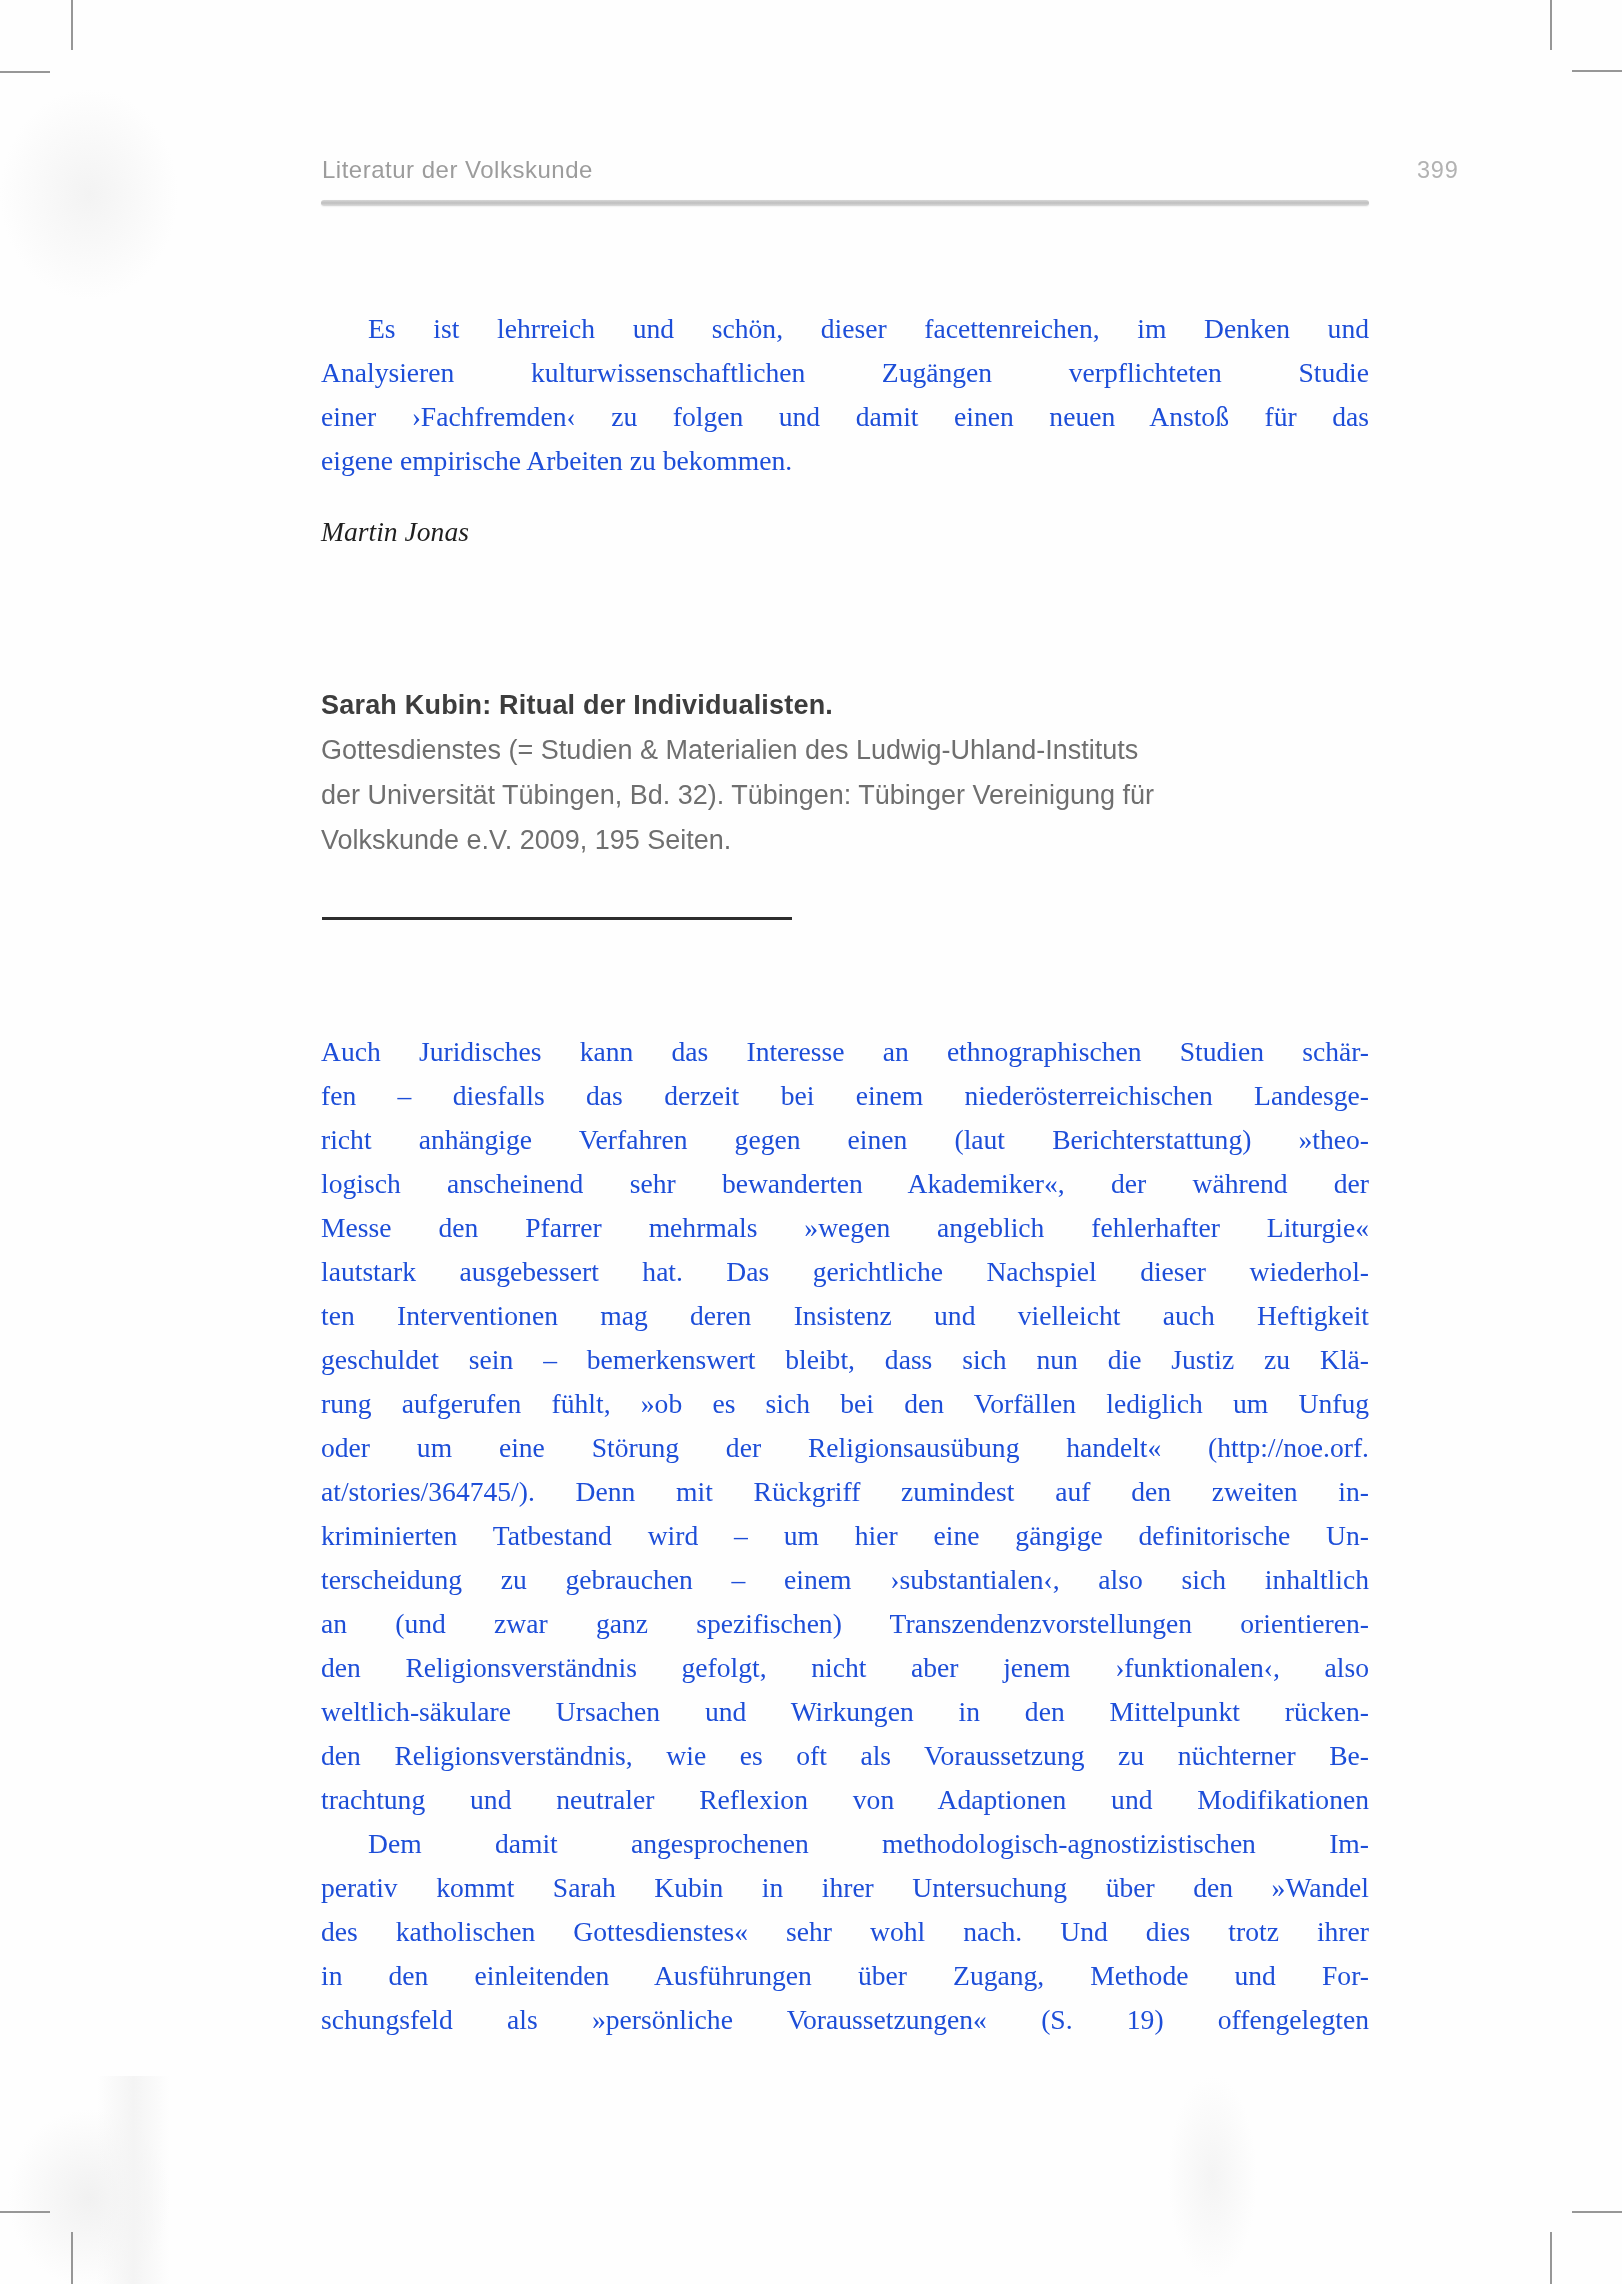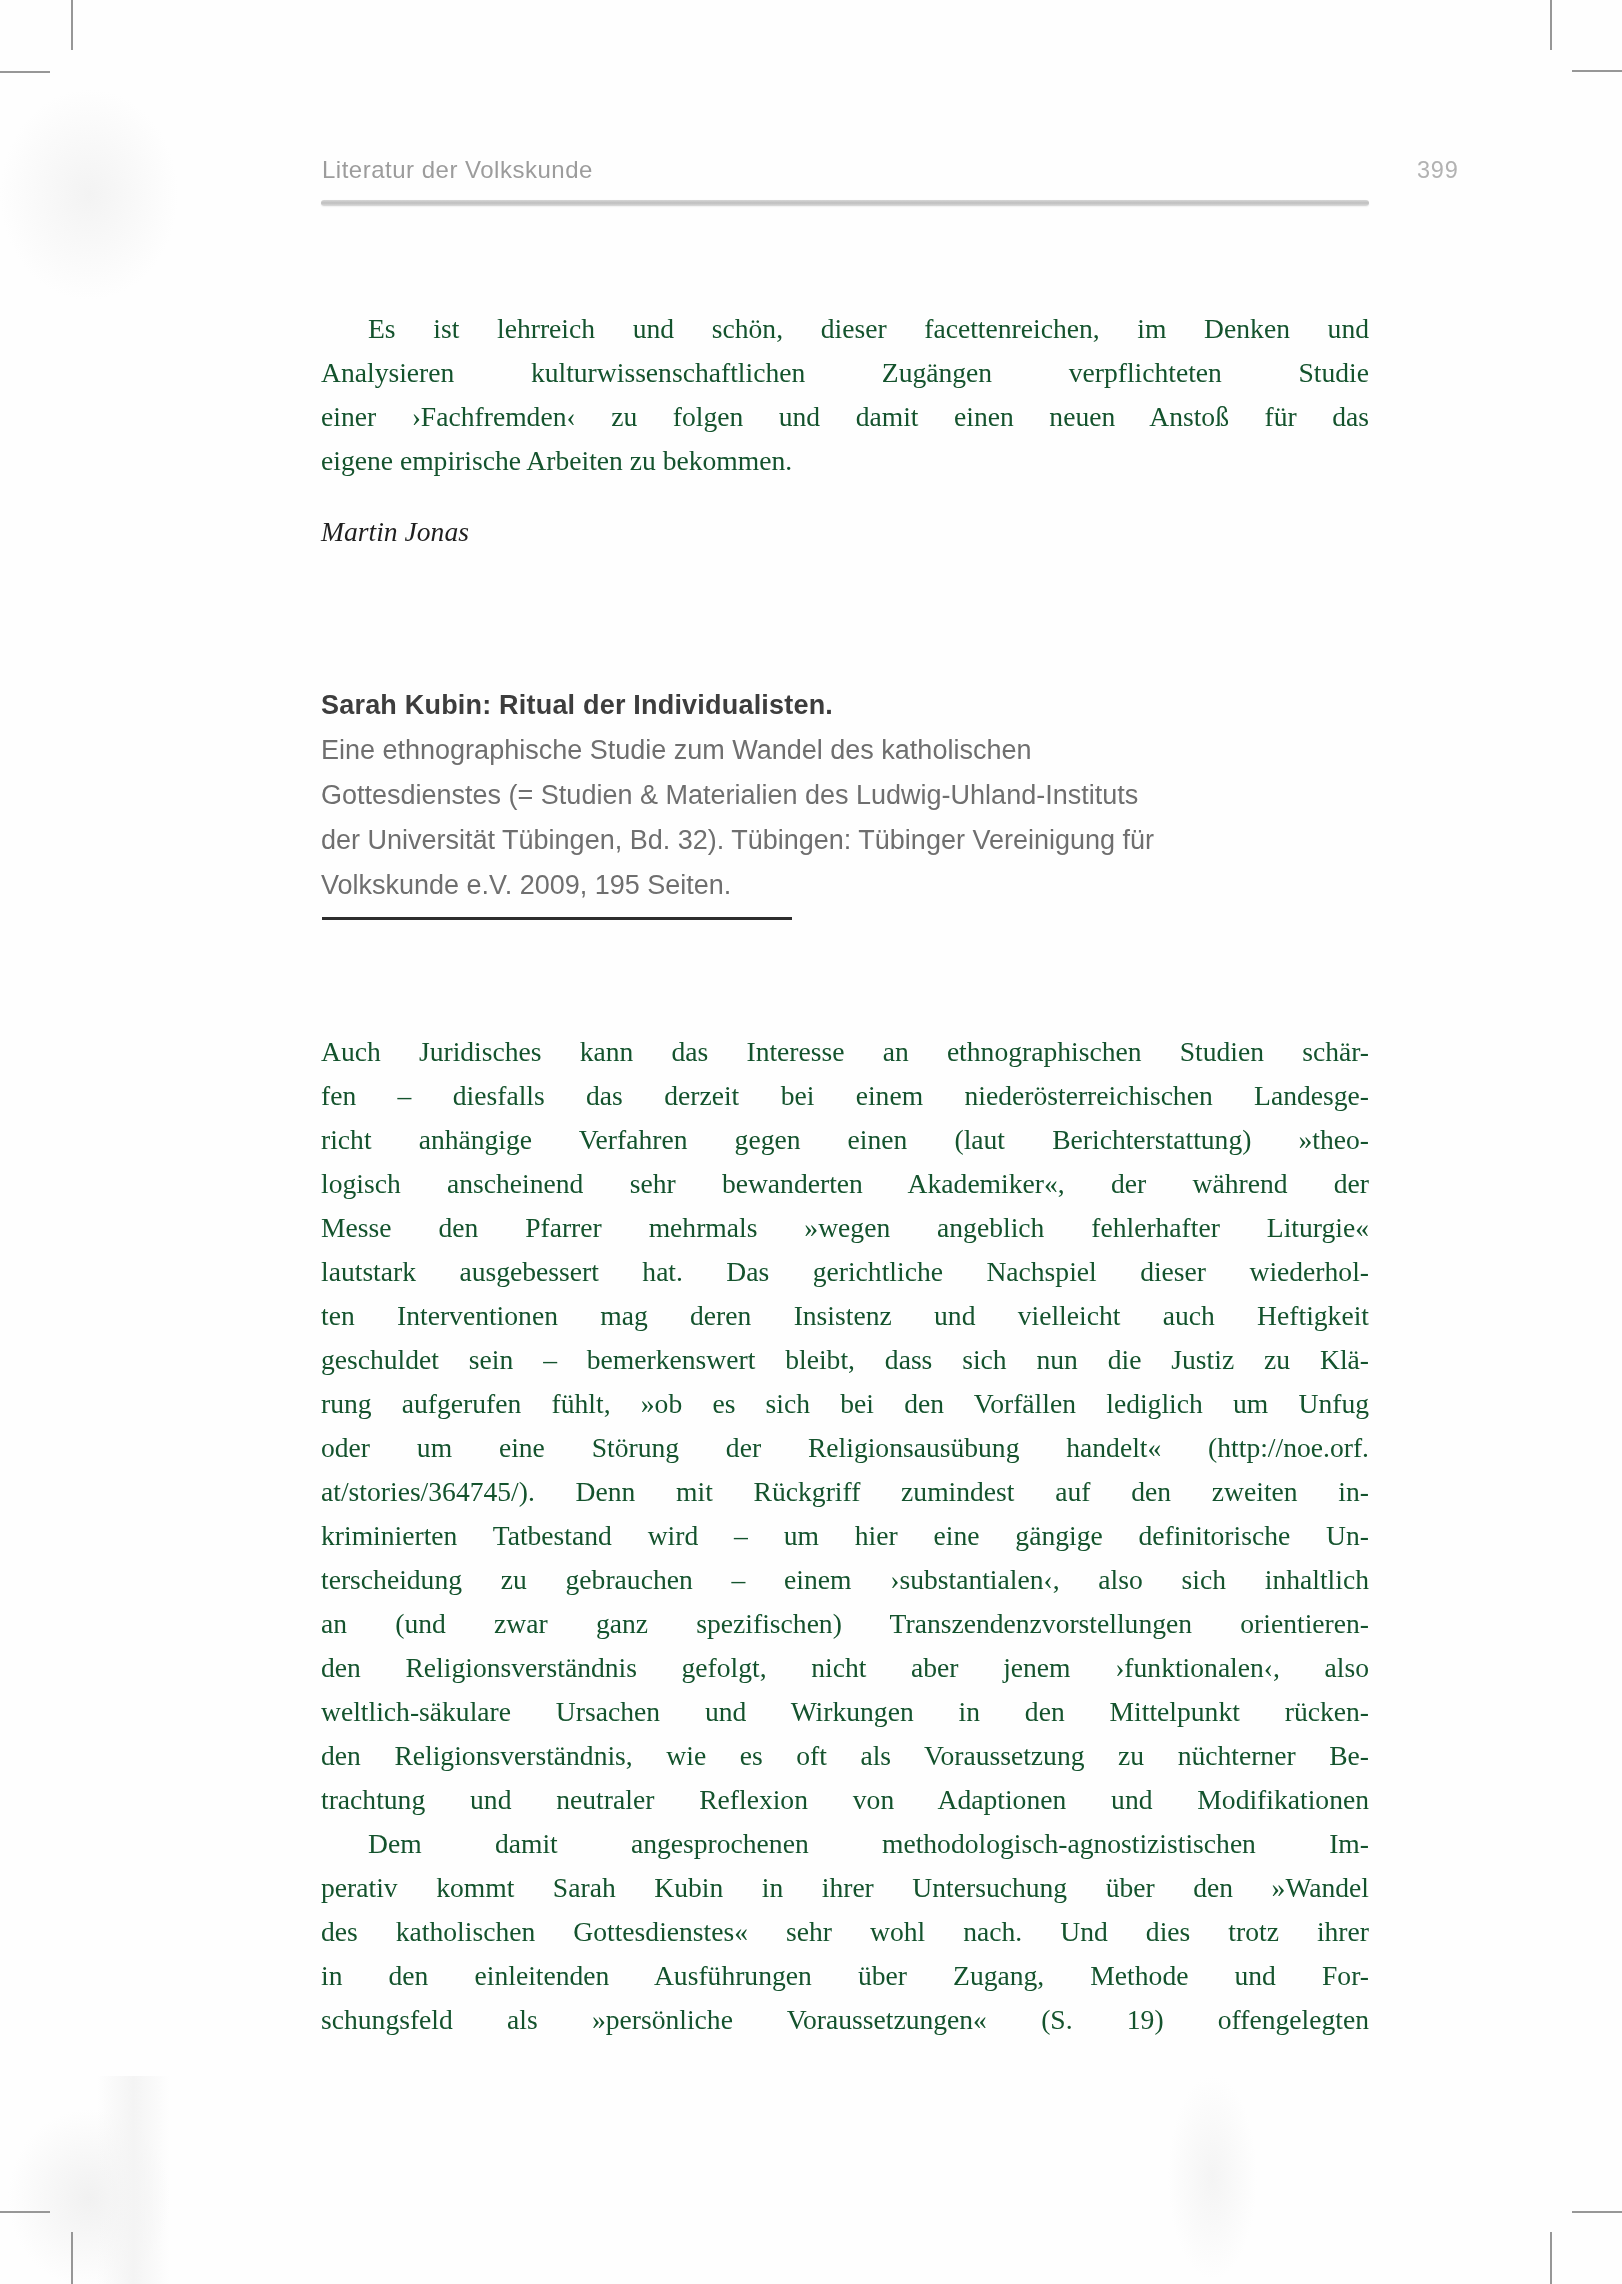--- a/index.html
+++ b/index.html
@@ -33,21 +33,21 @@
     width: 1048px; height: 5.7px;
     background: linear-gradient(180deg, #d6d6d6, #bfbfbf 50%, #dcdcdc);
     border-radius: 3.2px;
     box-shadow: 0 0.8px 1.6px rgba(0,0,0,0.07);
   }
   
   .col { position: absolute; left: 321px; width: 1048px; }
   
   .serif-block {
     font-family: "Liberation Serif", serif;
-    font-size: 27.6px; line-height: 44px; color: #14532d;
+    font-size: 27.6px; line-height: 44px; color: #1d4ed8;
   }
   .jline { text-align: justify; text-align-last: justify; white-space: normal; }
   .jline.last { text-align-last: left; }
   .jline.indent { text-indent: 47px; }
   .signature {
     position: absolute; left: 321px; top: 516px;
     font-family: "Liberation Serif", serif;
     font-style: italic; font-size: 27.6px; color: #1f1f1f;
   }
   
@@ -94,21 +94,20 @@
       <div class="jline">Analysieren kulturwissenschaftlichen Zugängen verpflichteten Studie</div>
       <div class="jline">einer ›Fachfremden‹ zu folgen und damit einen neuen Anstoß für das</div>
       <div class="jline last">eigene empirische Arbeiten zu bekommen.</div>
     </div>
 
   <div class="signature">Martin Jonas</div>
 
   <div class="bib">
     <div class="bib-title">Sarah Kubin: Ritual der Individualisten.</div>
     <div>
-        <div>Eine ethnographische Studie zum Wandel des katholischen</div>
         <div>Gottesdienstes (= Studien &amp; Materialien des Ludwig-Uhland-Instituts</div>
         <div>der Universität Tübingen, Bd. 32). Tübingen: Tübinger Vereinigung für</div>
         <div>Volkskunde e.V. 2009, 195 Seiten.</div>
       </div>
   </div>
 
   <div class="section-rule"></div>
 
   <div class="col serif-block" style="top: 1030px;">
       <div class="jline">Auch Juridisches kann das Interesse an ethnographischen Studien schär-</div>

